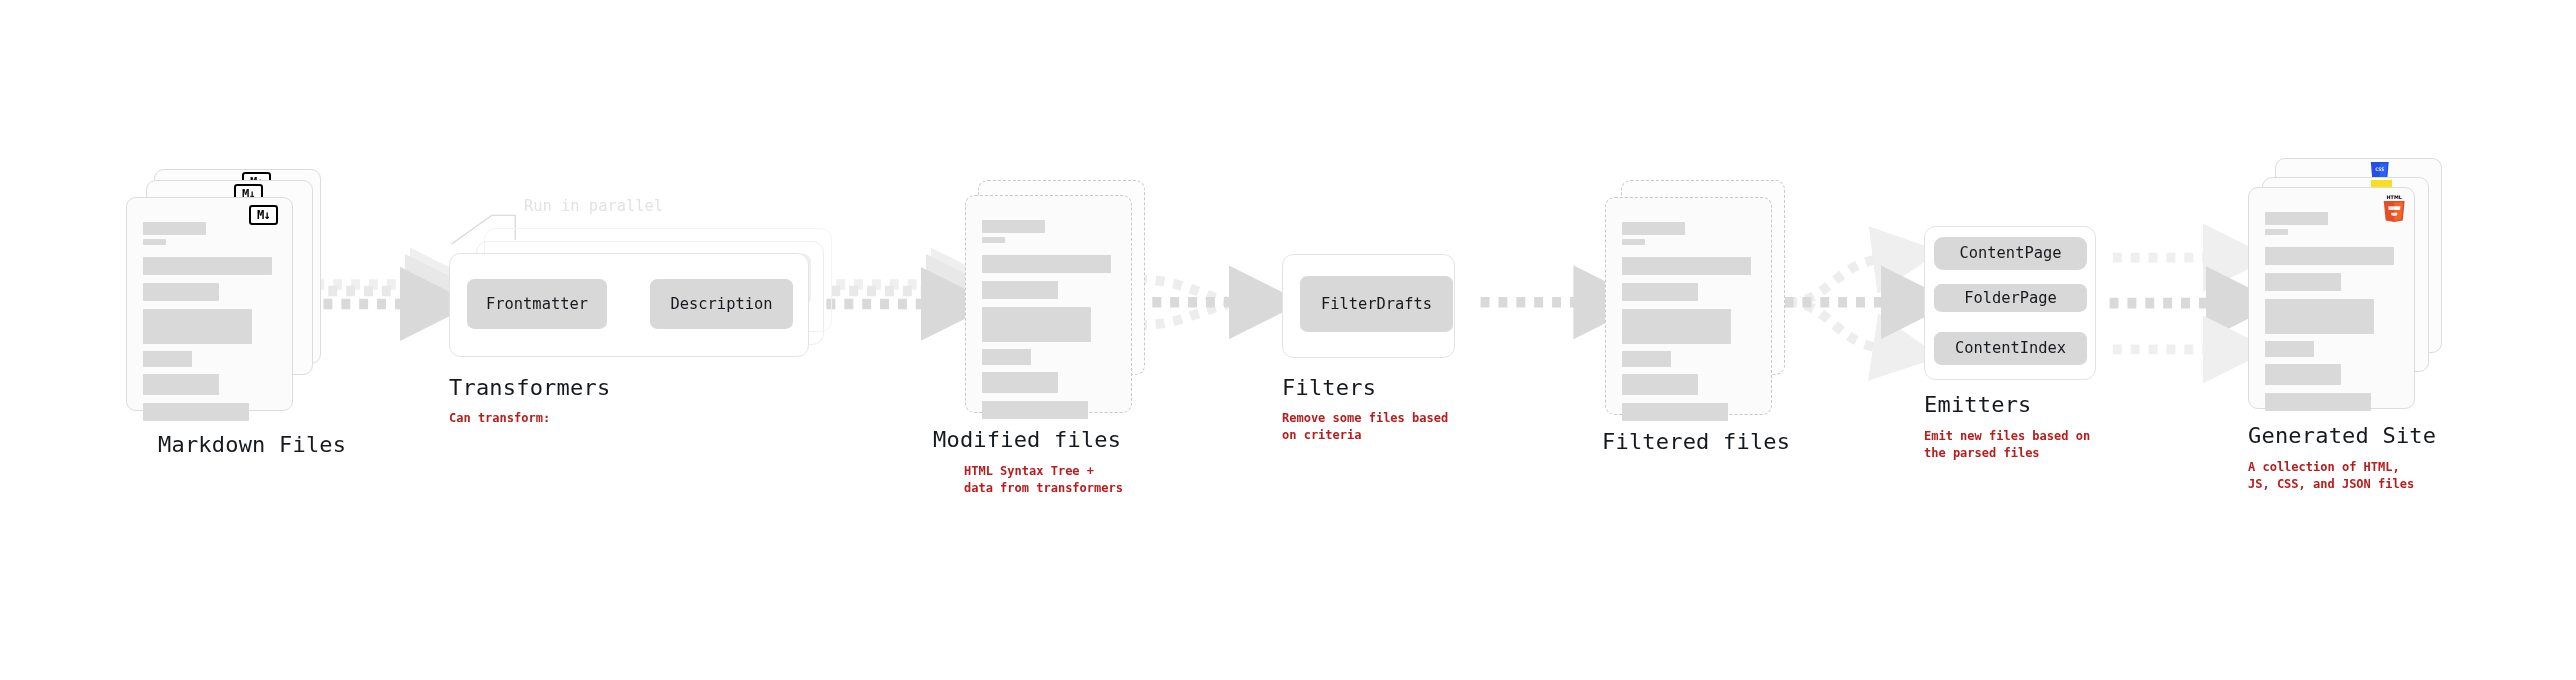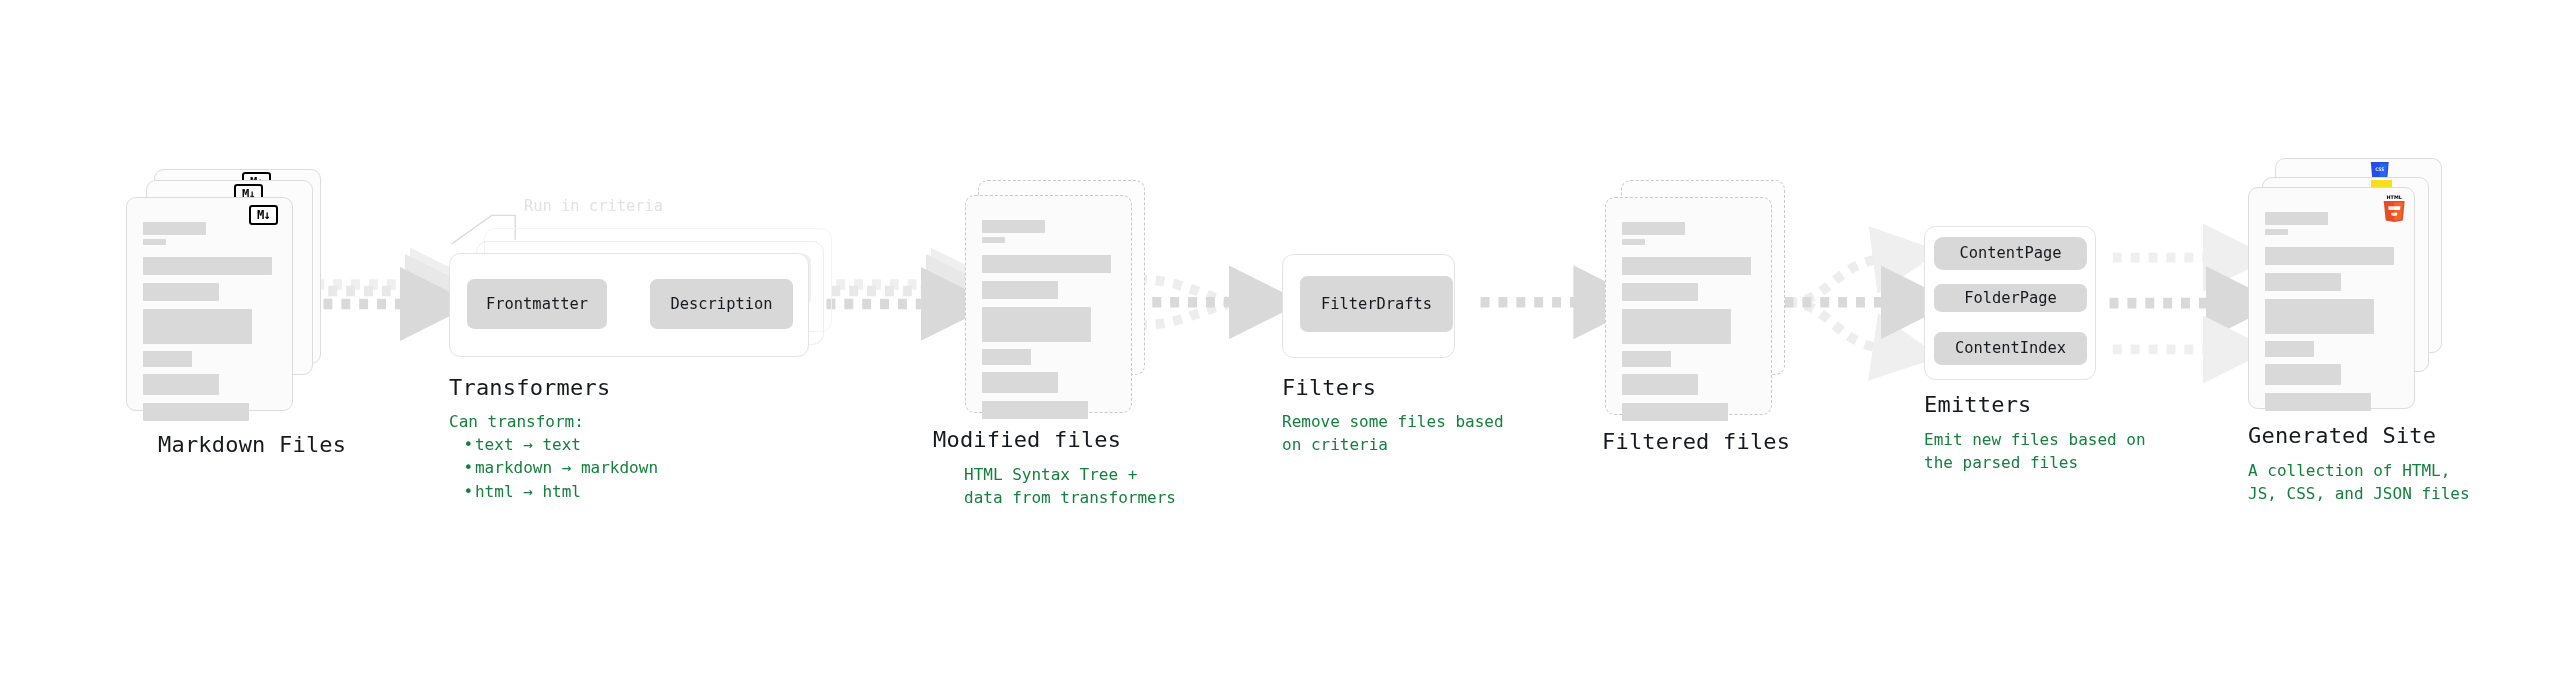--- a/index.html
+++ b/index.html
@@ -25,24 +25,25 @@
   .stage-title {
     position: absolute;
     font-size: 22px;
     font-weight: 400;
     letter-spacing: 0.2px;
     color: #16191d;
     white-space: pre;
   }
   .stage-desc {
     position: absolute;
-    font-size: 16px;
+    font-size: 12px;
     line-height: 1.45;
-    color: #15803d;
+    color: #b91c1c;
     white-space: pre-line;
+    font-weight: bold;
   }
   .stage-desc.list { white-space: normal; }
   .stage-desc ul {
     margin: 0;
     padding: 0 0 0 14.6px;
     list-style: none;
   }
   .stage-desc li { position: relative; padding-left: 11.4px; }
   .stage-desc li::before {
     content: "\2022";
@@ -236,31 +237,26 @@
     <div class="chip l3" style="left:681px; top:254px; width:130px; height:52px;">Description</div>
 
     <div class="groupbox l2" style="left:476px; top:241px; width:348px; height:104px;"></div>
     <div class="chip l2" style="left:500px; top:267px; width:130px; height:52px;">Frontmatter</div>
     <div class="chip l2" style="left:673px; top:267px; width:130px; height:52px;">Description</div>
 
     <div class="groupbox" style="left:449px; top:253px; width:360px; height:104px; background:#ffffff;"></div>
     <div class="chip" style="left:467px; top:279px; width:140px; height:50px;">Frontmatter</div>
     <div class="chip" style="left:650px; top:279px; width:143px; height:50px;">Description</div>
 
-    <div class="ann-label" style="left:524px; top:197px;">Run in criteria</div>
+    <div class="ann-label" style="left:524px; top:197px;">Run in parallel</div>
 
     <div class="stage-title" style="left:449px; top:375px;">Transformers</div>
 
     <div class="stage-desc list" style="left:449px; top:410px; width:260px;">
       <div>Can transform:</div>
-      <ul>
-        <li>text → text</li>
-        <li>markdown → markdown</li>
-        <li>html → html</li>
-      </ul>
     </div>
   </div>
 
   <div>
     <div class="filecard dashed" style="left:978px; top:180px; width:167px; height:195px; background:#fdfdfd;"></div>
 
     <div class="filecard dashed" style="left:965px; top:195px; width:167px; height:218px;">
       <div class="skeleton">
         <div class="bar t"></div>
         <div class="bar s"></div>

